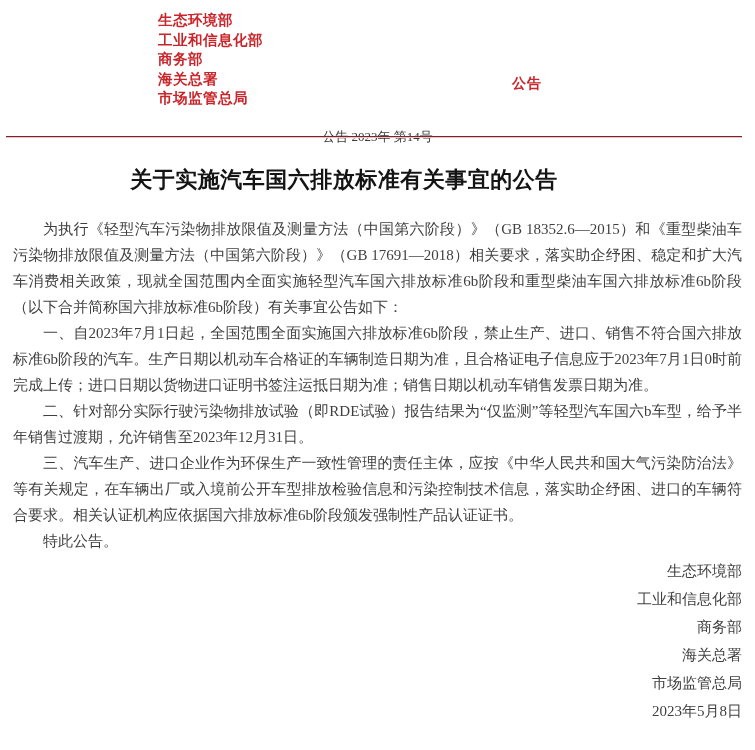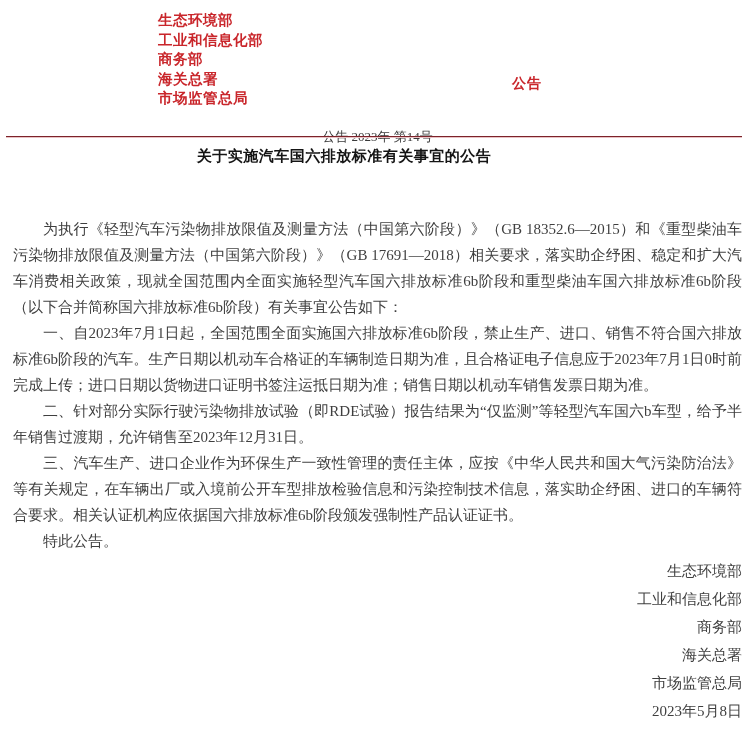--- a/index.html
+++ b/index.html
@@ -45,26 +45,26 @@
     position: absolute;
     top: 136px;
     left: 6px;
     width: 736px;
     height: 0;
     border-top: 1px solid var(--rule-dark, #7c232a);
     border-bottom: 1px solid var(--rule-light, #e9c2c5);
   }
   .title {
     position: absolute;
-    top: 147px;
+    top: 165px;
     left: 0;
     width: 688px;
     margin: 0;
     text-align: center;
-    font-size: 15px;
+    font-size: 22px;
     font-weight: bold;
     color: #141414;
     letter-spacing: 0.5px;
   }
   .body-text {
     position: absolute;
     top: 216px;
     left: 13px;
     width: 729px;
     font-size: 15px;

